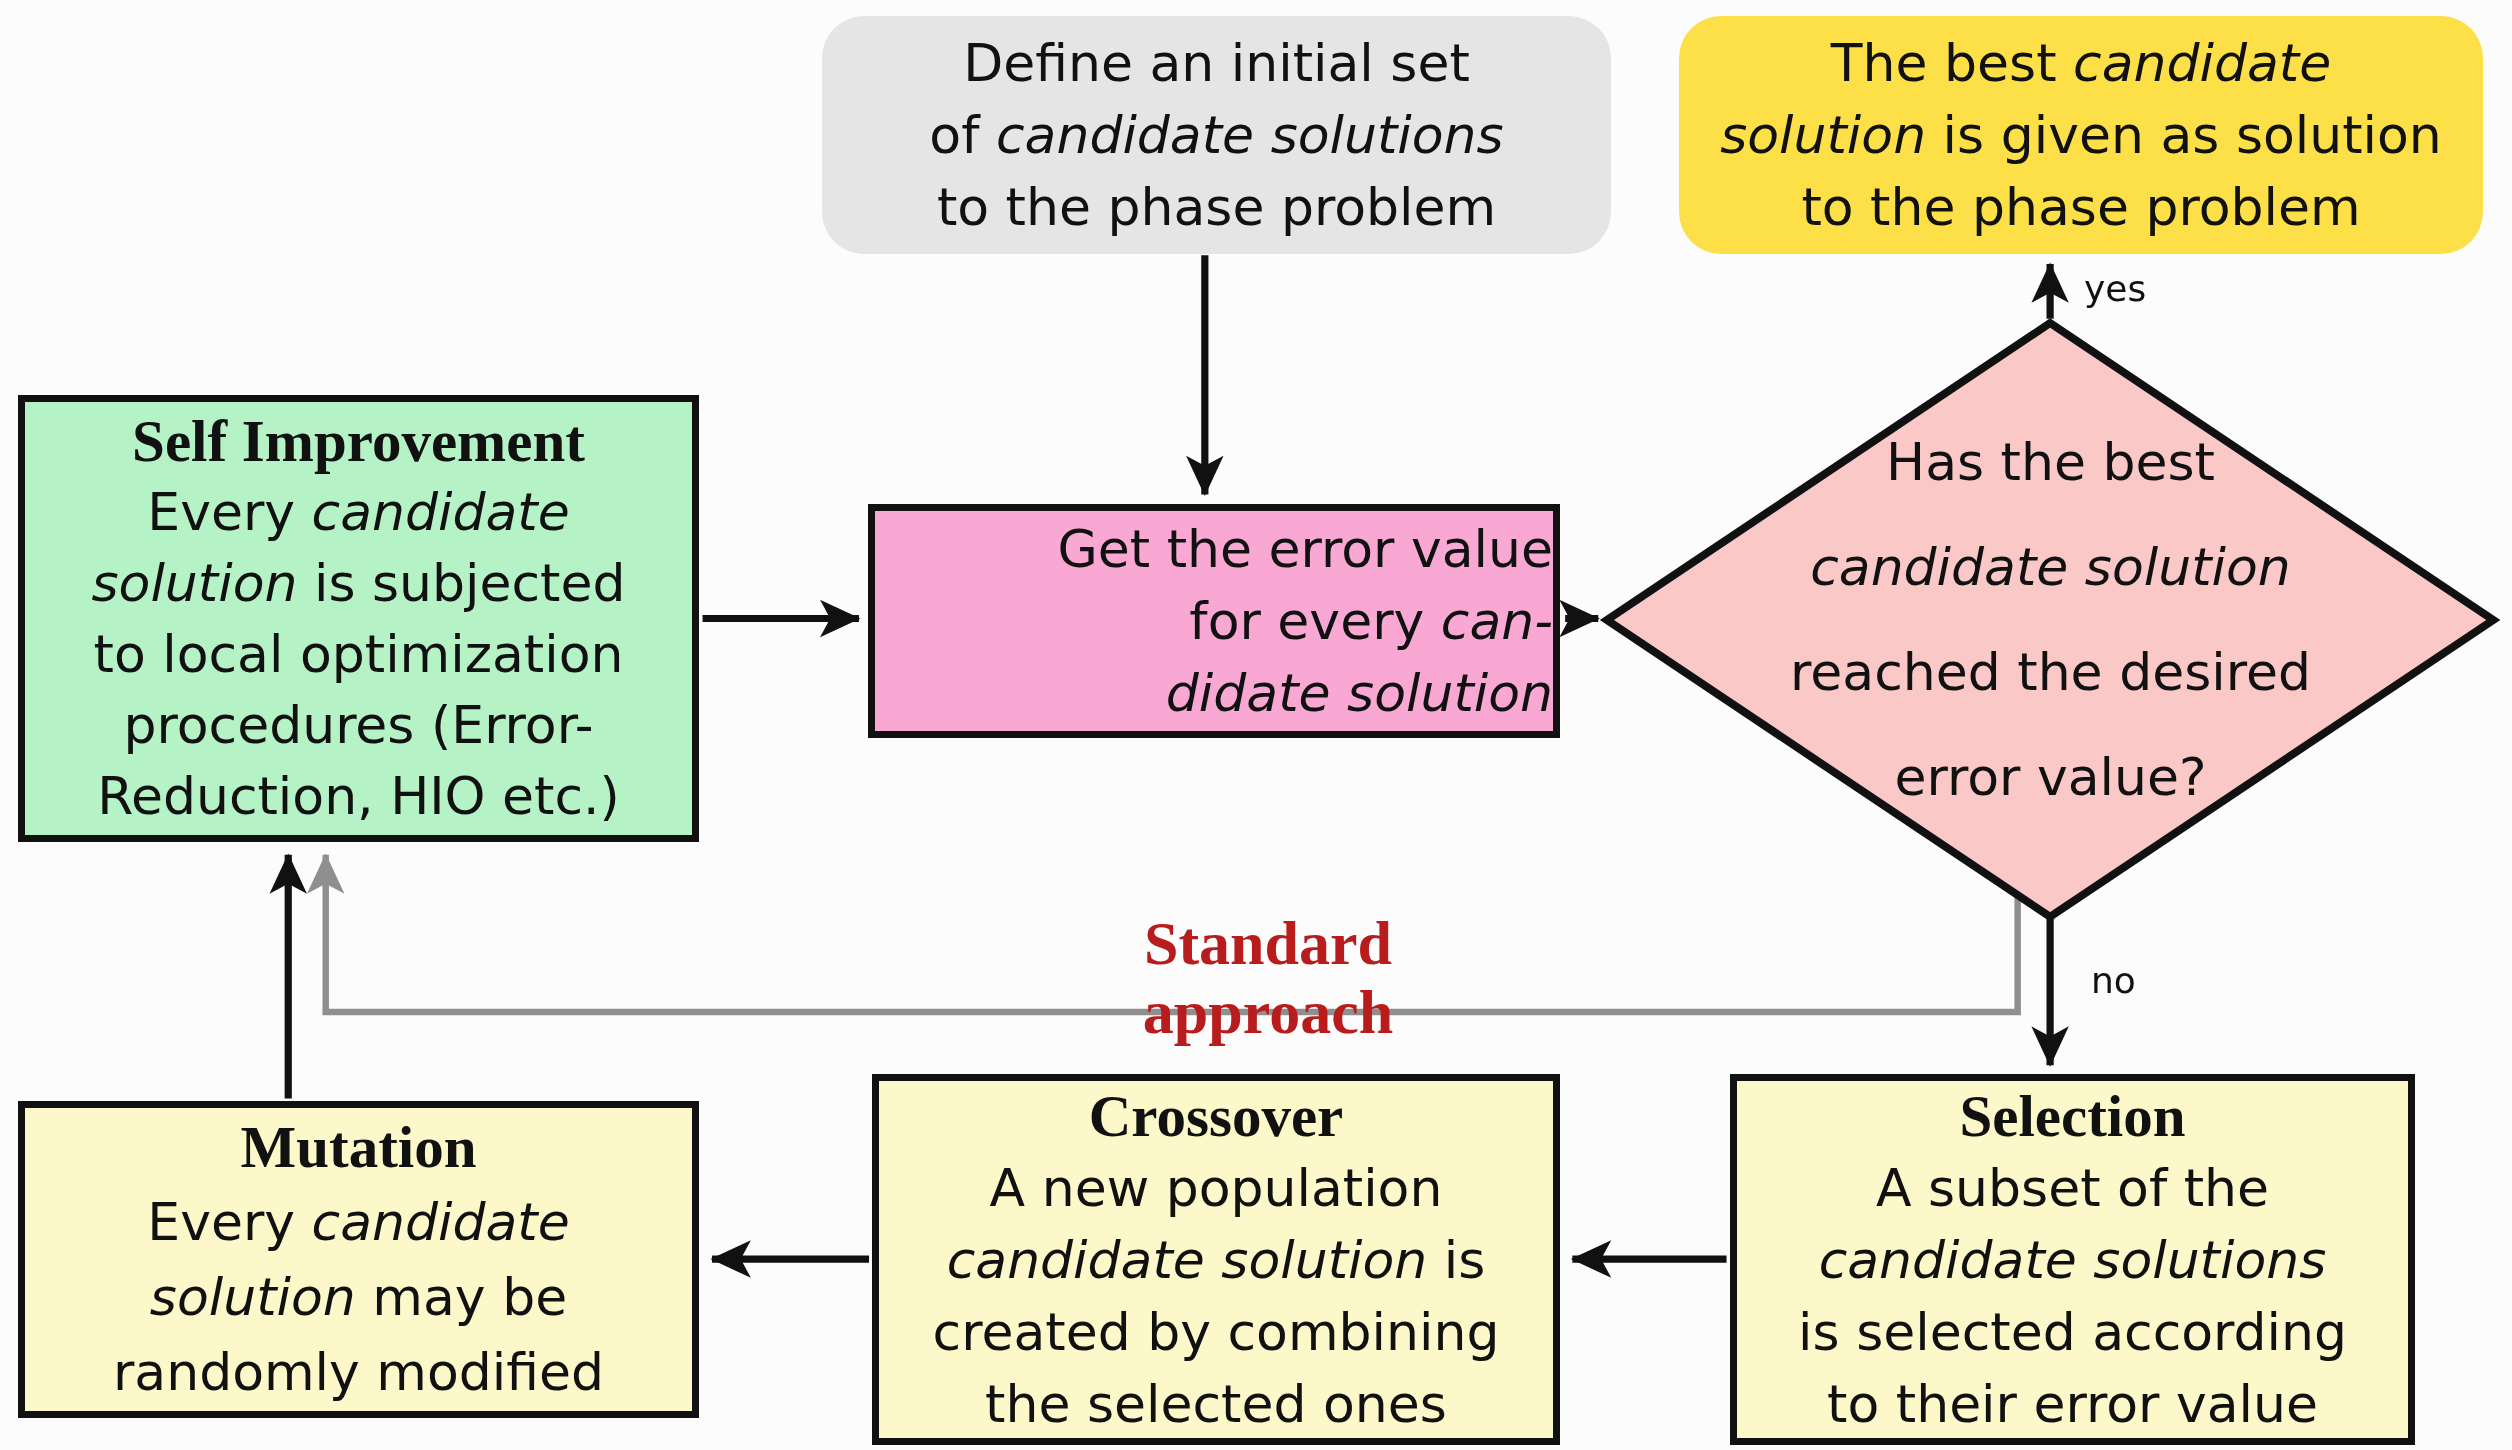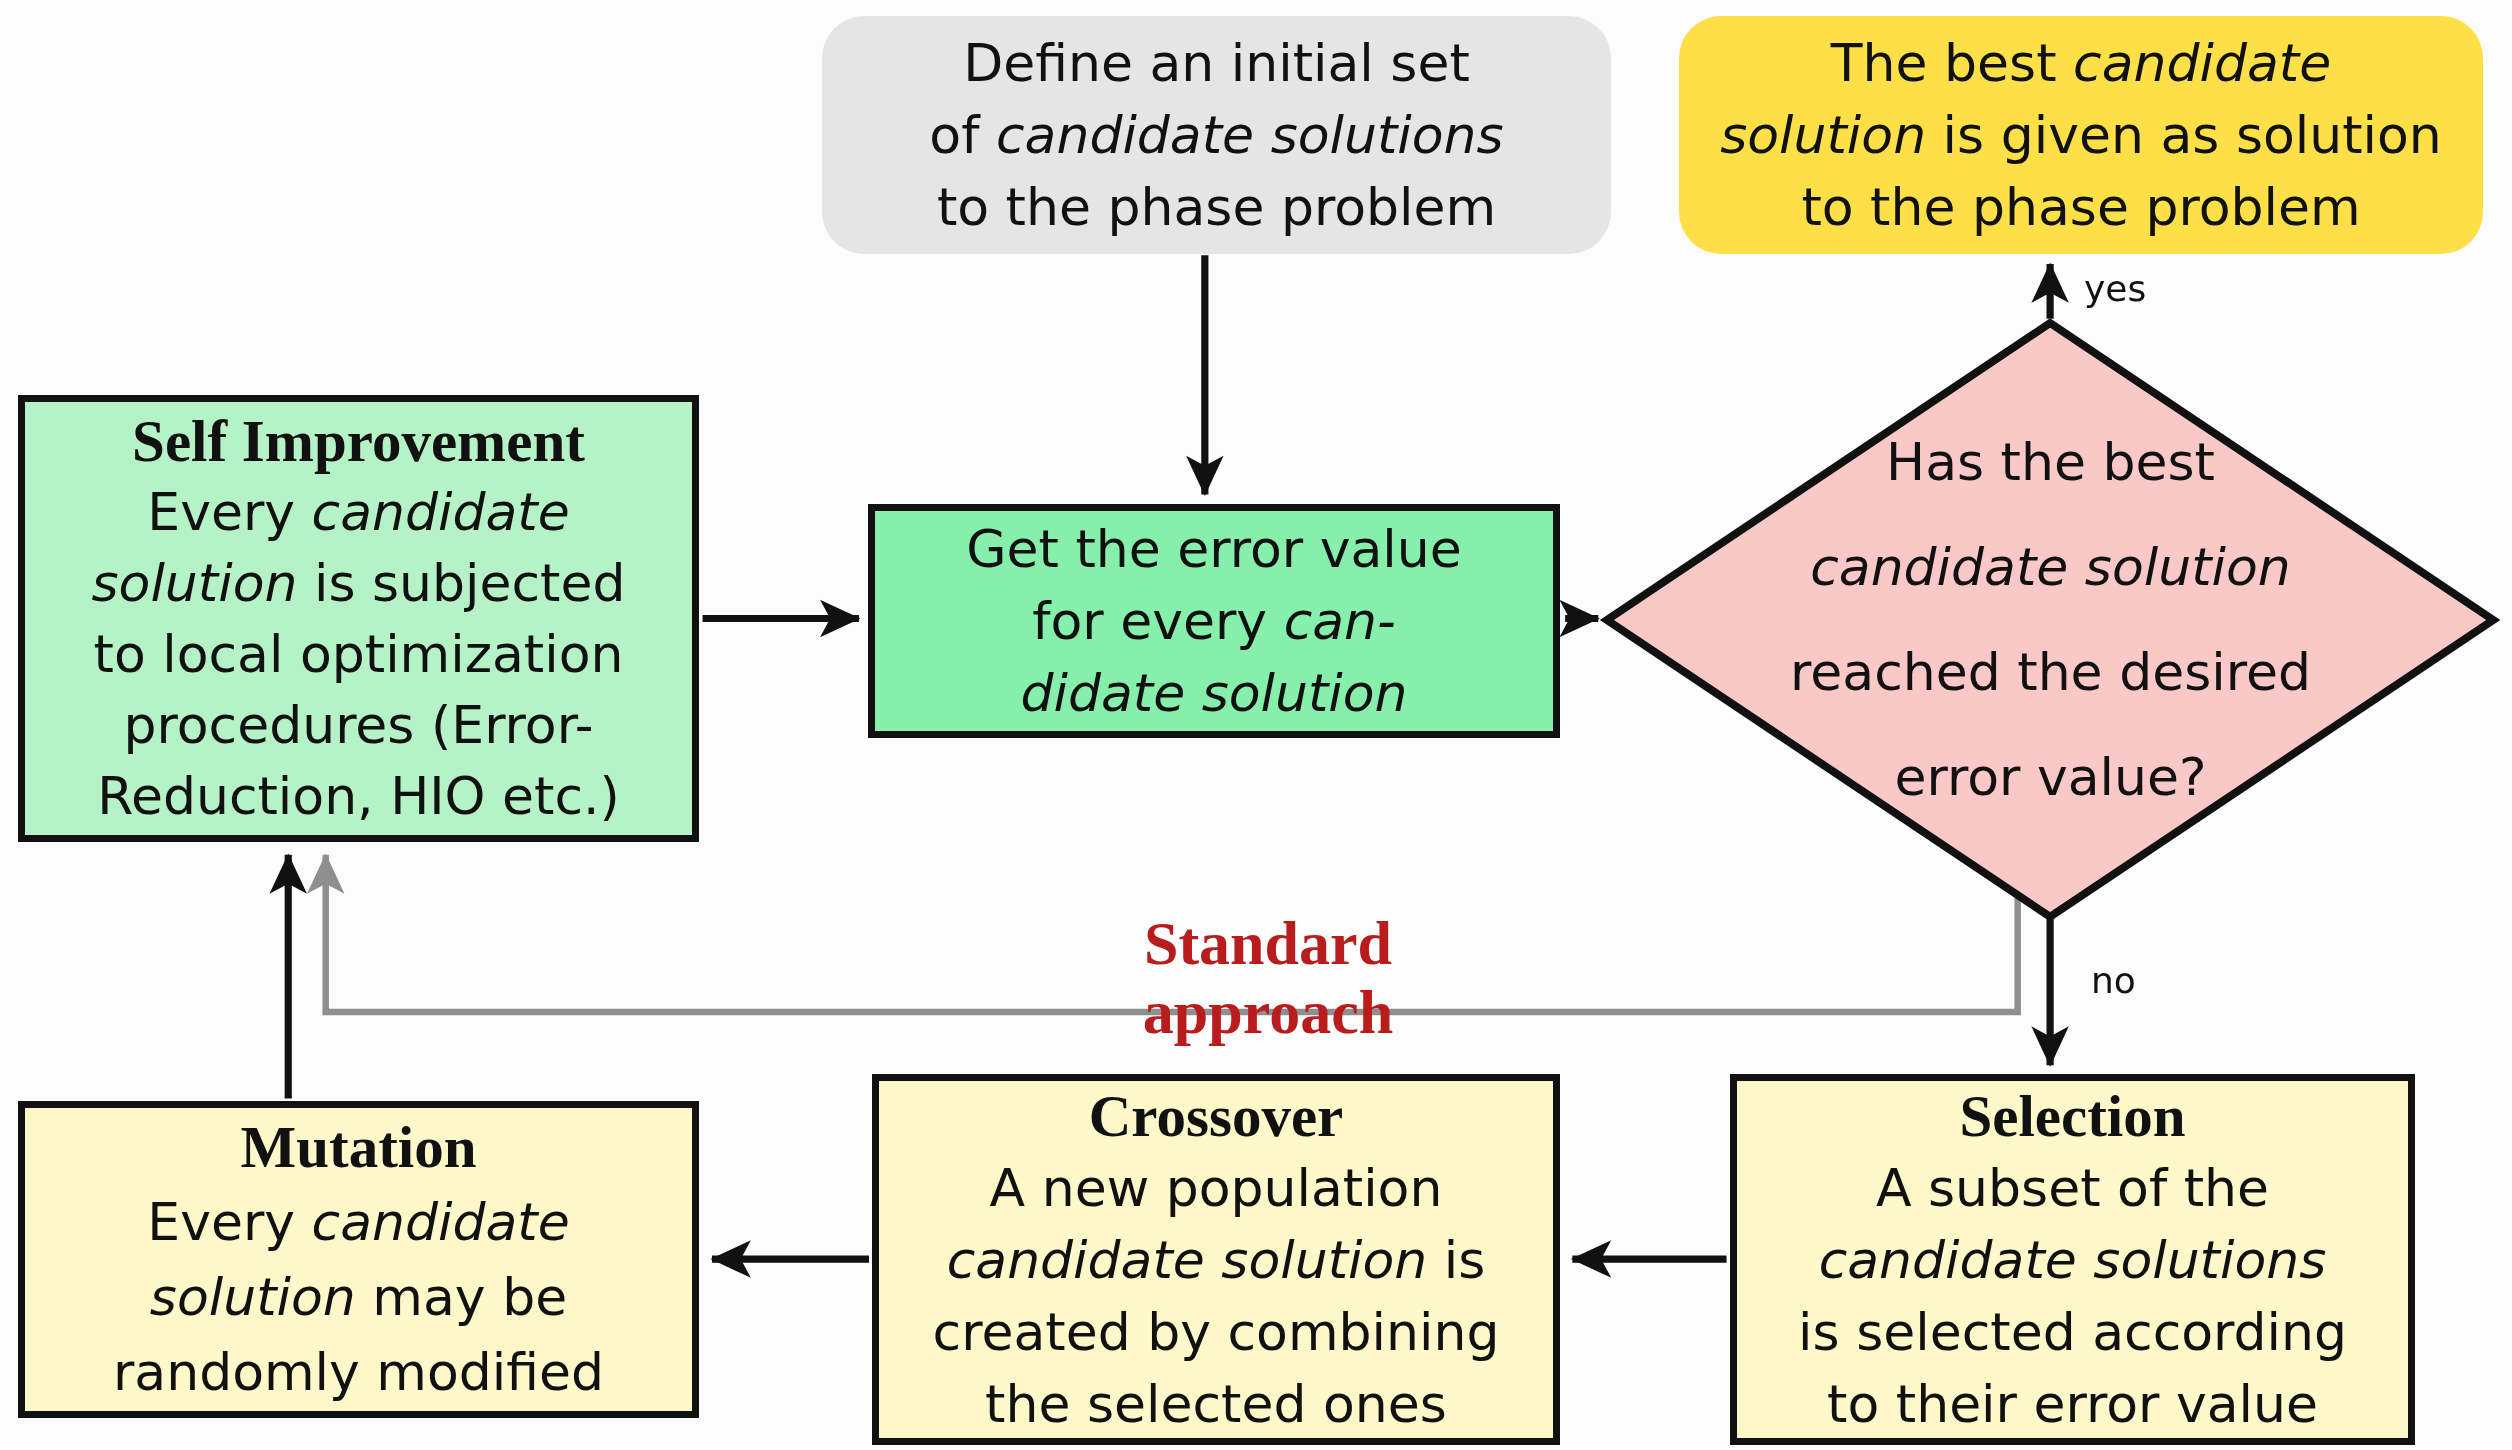--- a/index.html
+++ b/index.html
@@ -101,21 +101,21 @@
 
   <div class="node bordered" id="node-selfimp" style="background-color: rgb(181, 242, 197);">
     <div class="title">Self Improvement</div>
     <div><span>Every </span><span class="it">candidate</span></div>
     <div><span class="it">solution</span><span> is subjected</span></div>
     <div><span>to local optimization</span></div>
     <div><span>procedures (Error-</span></div>
     <div><span>Reduction, HIO etc.)</span></div>
   </div>
 
-  <div class="node bordered" id="node-geterror" style="background-color: #86efac;">
+  <div class="node bordered" id="node-geterror" style="background-color: #f9a8d4; align-items: flex-end;">
     <div><span>Get the error value</span></div>
     <div><span>for every </span><span class="it">can-</span></div>
     <div><span class="it">didate solution</span></div>
   </div>
 
   <div class="node" id="node-decision-text">
     <div><span>Has the best</span></div>
     <div><span class="it">candidate solution</span></div>
     <div><span>reached the desired</span></div>
     <div><span>error value?</span></div>

